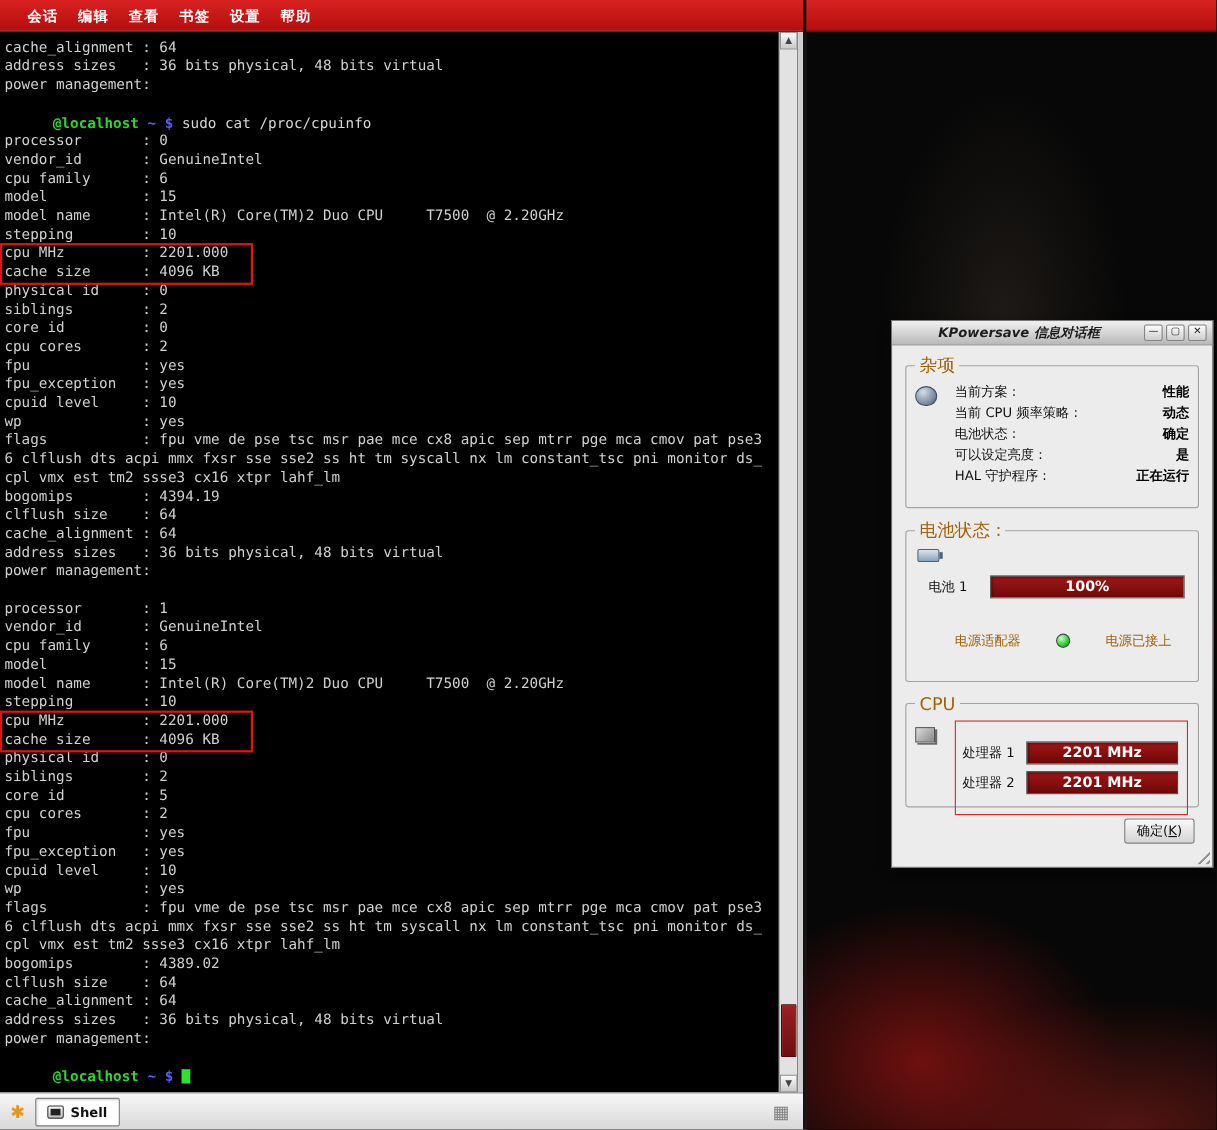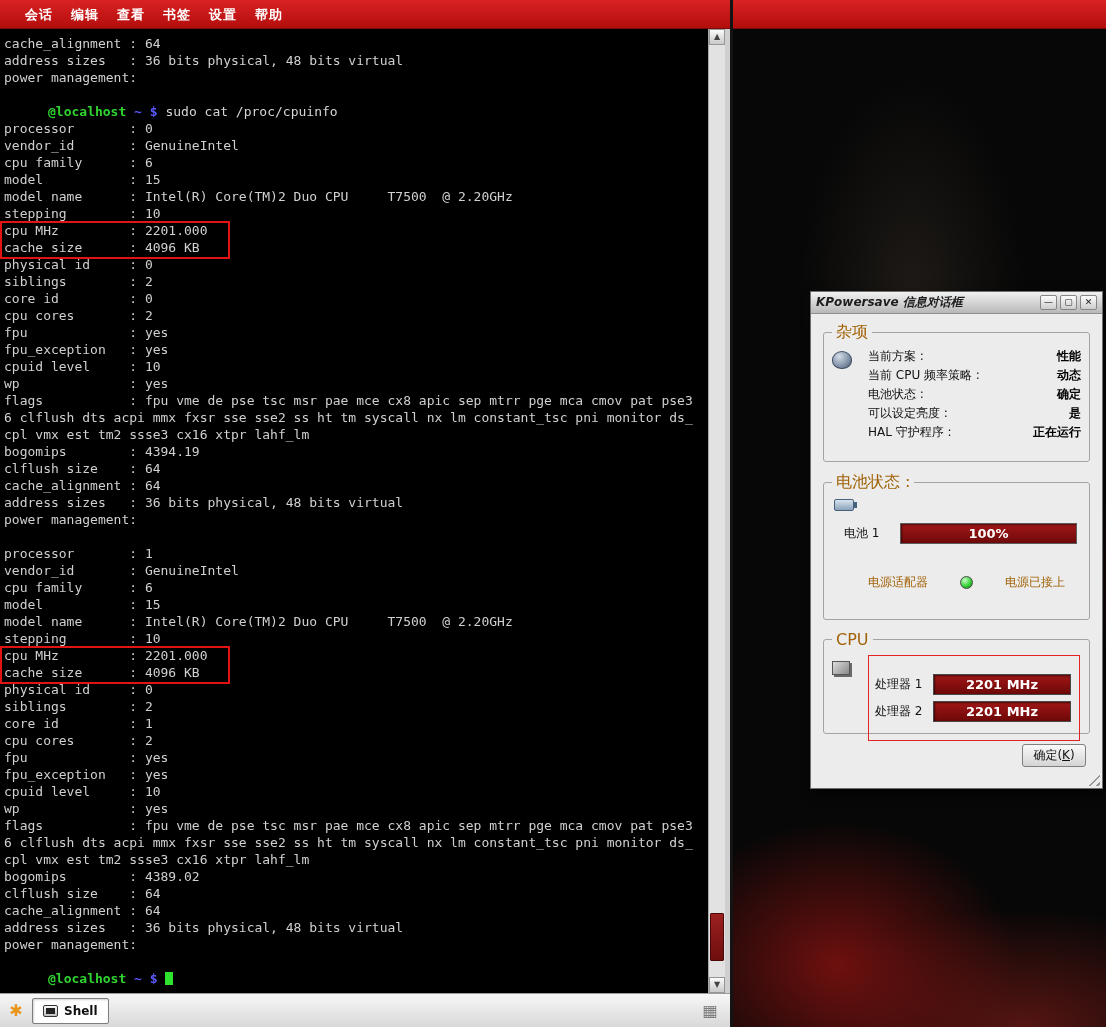--- a/index.html
+++ b/index.html
@@ -56,21 +56,21 @@
       radial-gradient(ellipse 230px 130px at 88% 56%, rgba(92,22,16,.25), rgba(92,22,16,0) 70%),
       #070707; }
   .desktop-topbar { position:absolute; left:0; top:0; right:0; height:29px;
     background:linear-gradient(#d92222,#b30d0d); border-bottom:1px solid #7d0a0a; }
 
   
   .kps-dialog { position:absolute; left:77px; top:291px; width:293px; height:498px;
     background:#ececec; border:1px solid #6f6f6f; box-shadow:3px 4px 10px rgba(0,0,0,.65); }
   .titlebar { height:22px; background:linear-gradient(#f1f1f1,#b8b8b8); border-bottom:1px solid #909090;
     display:flex; align-items:center; padding:0 5px; cursor:default; }
-  .title-text { flex:1; font-size:12px; font-weight:bold; font-style:italic; color:#1d1d1d; white-space:nowrap; overflow:hidden; }
+  .title-text { flex:1; font-size:12px; font-weight:bold; font-style:italic; color:#1d1d1d; white-space:nowrap; overflow:hidden;text-align:center; }
   .winbtn { width:17px; height:15px; margin-left:3px; background:linear-gradient(#fdfdfd,#cdcdcd);
     border:1px solid #868686; border-radius:2px; font-size:9px; line-height:13px; text-align:center; color:#222; cursor:pointer; }
   .dlg-body { position:relative; height:475px; padding:8px 12px 4px; }
 
   fieldset.group { border:1px solid #a3a3a3; border-radius:3px; padding:2px 8px 6px; margin-bottom:10px; }
   fieldset.group legend { font-size:16px; color:#a16207; padding:0 4px; }
   .group.misc { height:140px; } .group.battery { height:148px; } .group.cpu { height:104px; }
 
   .group-inner { display:flex; gap:8px; margin-top:2px; }
   .g-col { width:28px; padding-top:4px; }
@@ -158,21 +158,21 @@
           <div class="tline">processor       : 1</div>
           <div class="tline">vendor_id       : GenuineIntel</div>
           <div class="tline">cpu family      : 6</div>
           <div class="tline">model           : 15</div>
           <div class="tline">model name      : Intel(R) Core(TM)2 Duo CPU     T7500  @ 2.20GHz</div>
           <div class="tline">stepping        : 10</div>
           <div class="tline">cpu MHz         : 2201.000</div>
           <div class="tline">cache size      : 4096 KB</div>
           <div class="tline">physical id     : 0</div>
           <div class="tline">siblings        : 2</div>
-          <div class="tline">core id         : 1</div>
+          <div class="tline">core id         : 5</div>
           <div class="tline">cpu cores       : 2</div>
           <div class="tline">fpu             : yes</div>
           <div class="tline">fpu_exception   : yes</div>
           <div class="tline">cpuid level     : 10</div>
           <div class="tline">wp              : yes</div>
           <div class="tline">flags           : fpu vme de pse tsc msr pae mce cx8 apic sep mtrr pge mca cmov pat pse3</div>
           <div class="tline">6 clflush dts acpi mmx fxsr sse sse2 ss ht tm syscall nx lm constant_tsc pni monitor ds_</div>
           <div class="tline">cpl vmx est tm2 ssse3 cx16 xtpr lahf_lm</div>
           <div class="tline">bogomips        : 4389.02</div>
           <div class="tline">clflush size    : 64</div>

